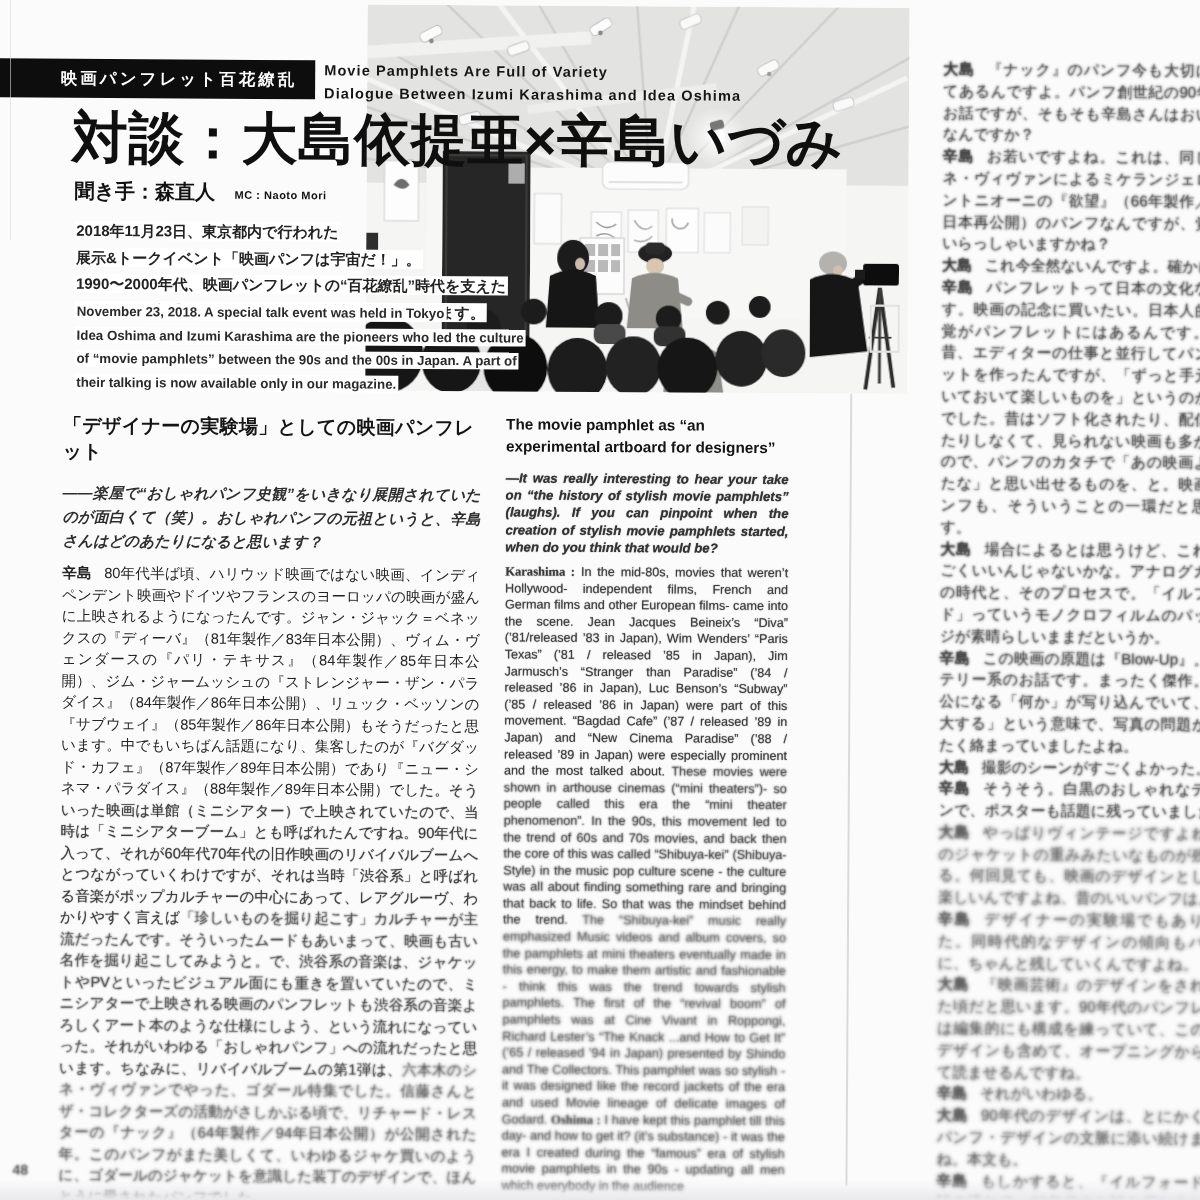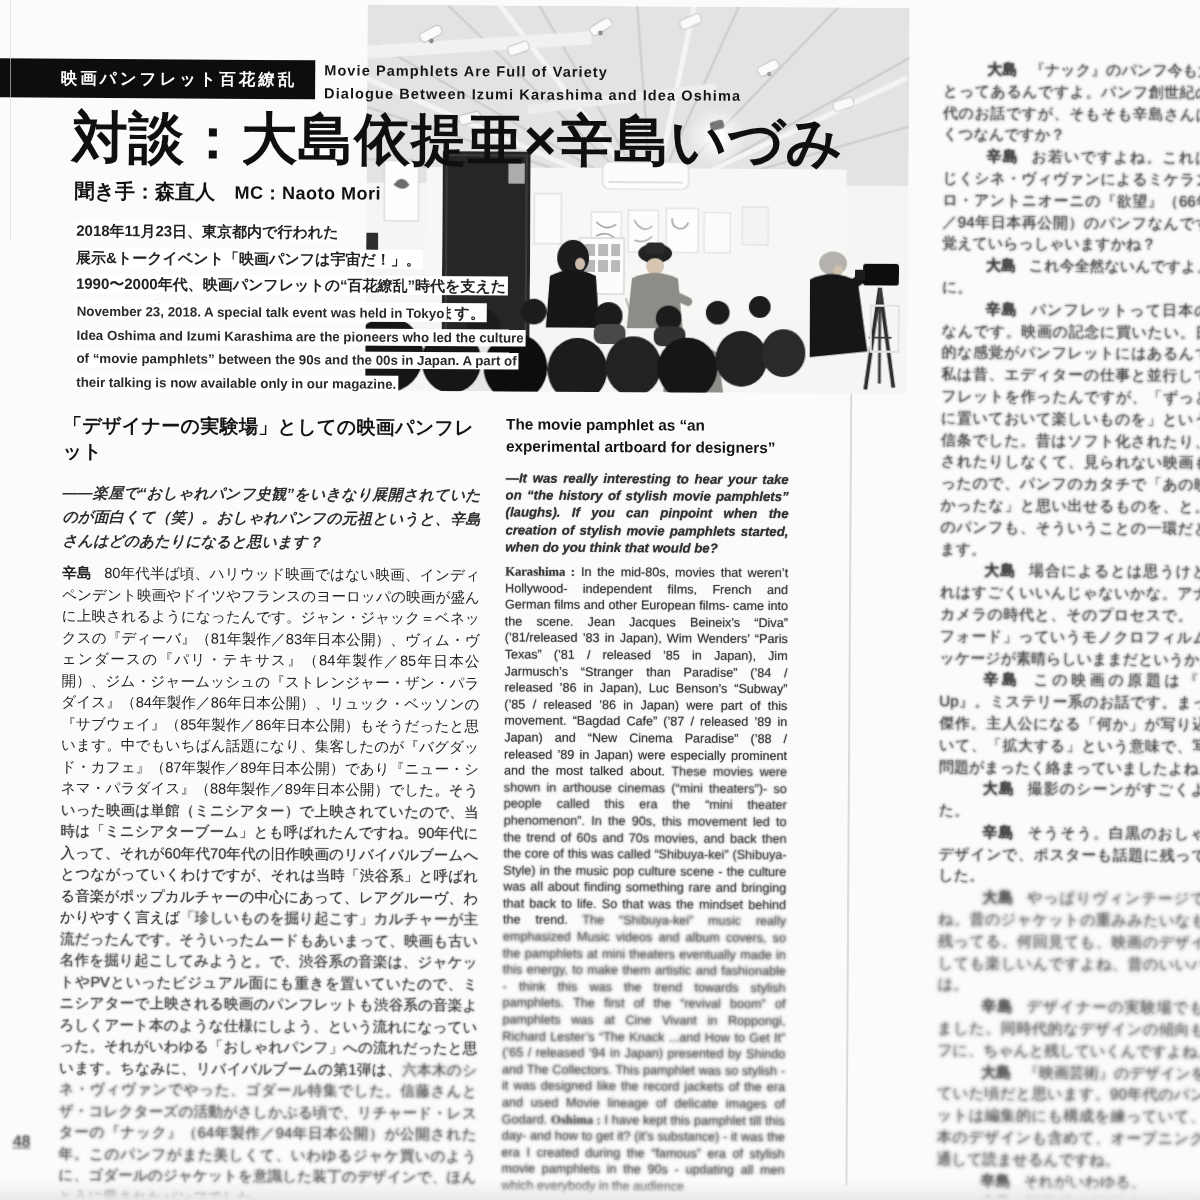--- a/index.html
+++ b/index.html
@@ -21,21 +21,21 @@
   .kicker-bar span{color:#fff;font-size:16.5px;font-weight:700;letter-spacing:3px;}
   .kicker-en{
     position:absolute;left:321px;top:61px;z-index:3;
     font-size:14.5px;font-weight:700;letter-spacing:1.1px;line-height:22.5px;color:#161616;
   }
   .main-title{
     position:absolute;left:69px;top:104px;margin:0;z-index:3;
     font-size:56px;font-weight:900;letter-spacing:.5px;color:#0f0f0f;white-space:nowrap;
   }
   .byline{position:absolute;left:72px;top:181px;z-index:3;font-weight:800;font-size:20px;color:#111;}
-  .byline .mc{font-size:18px;font-weight:700;margin-left:14px;letter-spacing:.5px;}
+  .byline .mc{font-size:11px;font-weight:700;margin-left:14px;letter-spacing:.5px;}
   
   .intro-jp{position:absolute;left:72px;top:221px;z-index:3;font-size:15px;font-weight:600;line-height:26.5px;color:#222;}
   .intro-jp div{white-space:nowrap;}
   .intro-jp div span{background:#fff;padding:1px 2px;}
   .intro-en{position:absolute;left:73px;top:303px;z-index:3;font-size:13.3px;font-weight:600;line-height:23.5px;color:#2a2a2a;}
   .intro-en div{white-space:nowrap;}
   .intro-en div span{background:#fff;padding:1px 2px;}
   
   .col-left{position:absolute;left:62px;top:416px;width:418px;z-index:2;}
   .col-left h2{margin:0 0 16px 0;font-size:19px;font-weight:800;color:#141414;letter-spacing:.3px;}
@@ -52,24 +52,24 @@
   .b1{color:rgba(45,45,45,.72);text-shadow:0 0 1.1px rgba(45,45,45,.85);}
   .b2{color:transparent;text-shadow:0 0 2.1px rgba(50,50,50,.95),0 0 1px rgba(50,50,50,.55);}
   .b3{color:transparent;text-shadow:0 0 3.4px rgba(60,60,60,.95),0 0 1.8px rgba(60,60,60,.5);}
   
   .fold{position:absolute;left:849px;top:392px;width:2px;height:792px;background:#dadade;z-index:0;filter:blur(.6px);}
   
   .col-right{position:absolute;left:940px;top:56px;width:300px;z-index:2;
     font-size:15px;line-height:21.8px;text-align:justify;}
   .col-right p{margin:0;color:transparent;text-shadow:0 0 2.9px rgba(40,40,40,.95),0 0 1.4px rgba(40,40,40,.5);}
   .col-right p:nth-child(n+9){text-shadow:0 0 4.2px rgba(62,62,62,.95),0 0 2.2px rgba(62,62,62,.5);}
-  .col-right .spk{font-weight:800;margin-right:.85em;margin-left:44px;}
-  
-  .pageno{position:absolute;left:16px;top:1136px;z-index:3;font-size:16px;font-weight:700;
-    color:transparent;text-shadow:0 0 2.6px rgba(60,60,65,.95);text-decoration:underline;}
+  .col-right .spk{font-weight:800;margin-right:.85em;}
+  
+  .pageno{position:absolute;left:16px;top:1165px;z-index:3;font-size:14px;font-weight:700;
+    color:transparent;text-shadow:0 0 2.6px rgba(60,60,65,.95);}
   .edge-left{position:absolute;left:10px;top:0;width:1px;height:240px;background:#d9d9d9;opacity:.6;z-index:4;}
   .edge-bottom{position:absolute;left:0;right:0;bottom:0;height:20px;z-index:4;
     background:linear-gradient(to bottom,rgba(233,233,236,0),#e9e9ec);}
 </style>
 </head>
 <body>
 
 <div class="tilt">
 
   <svg class="photo" viewBox="0 0 542 386" aria-hidden="true">

